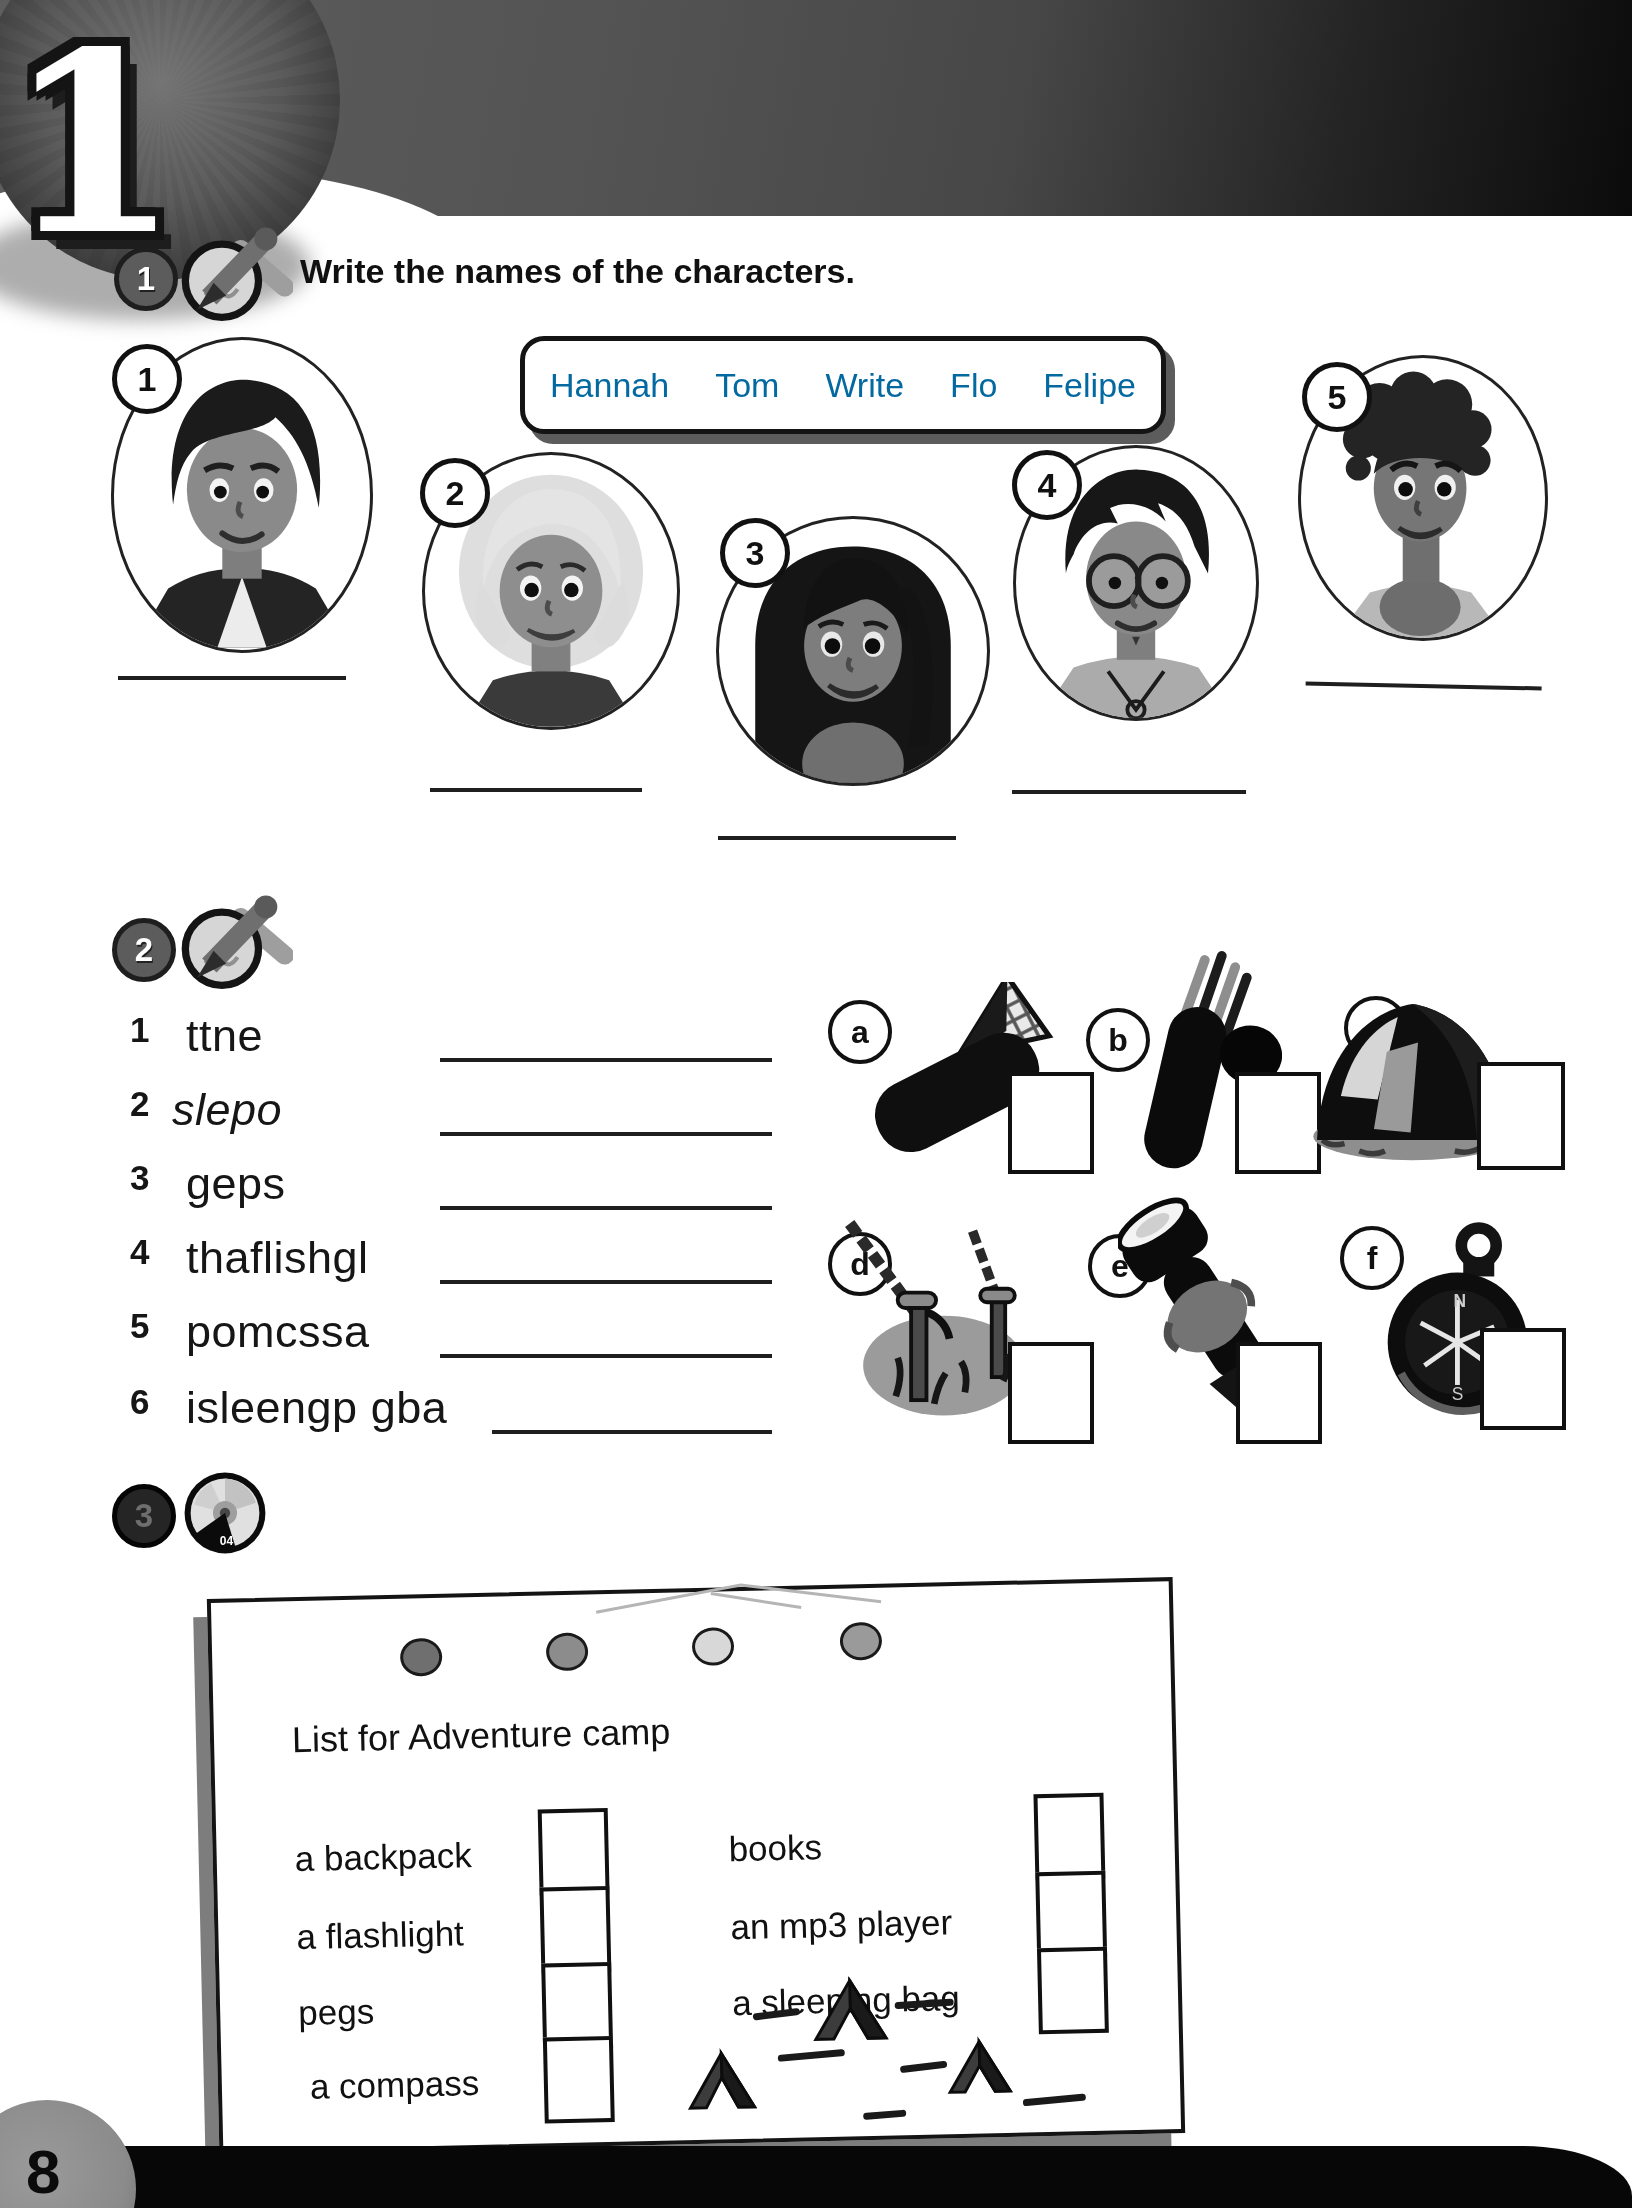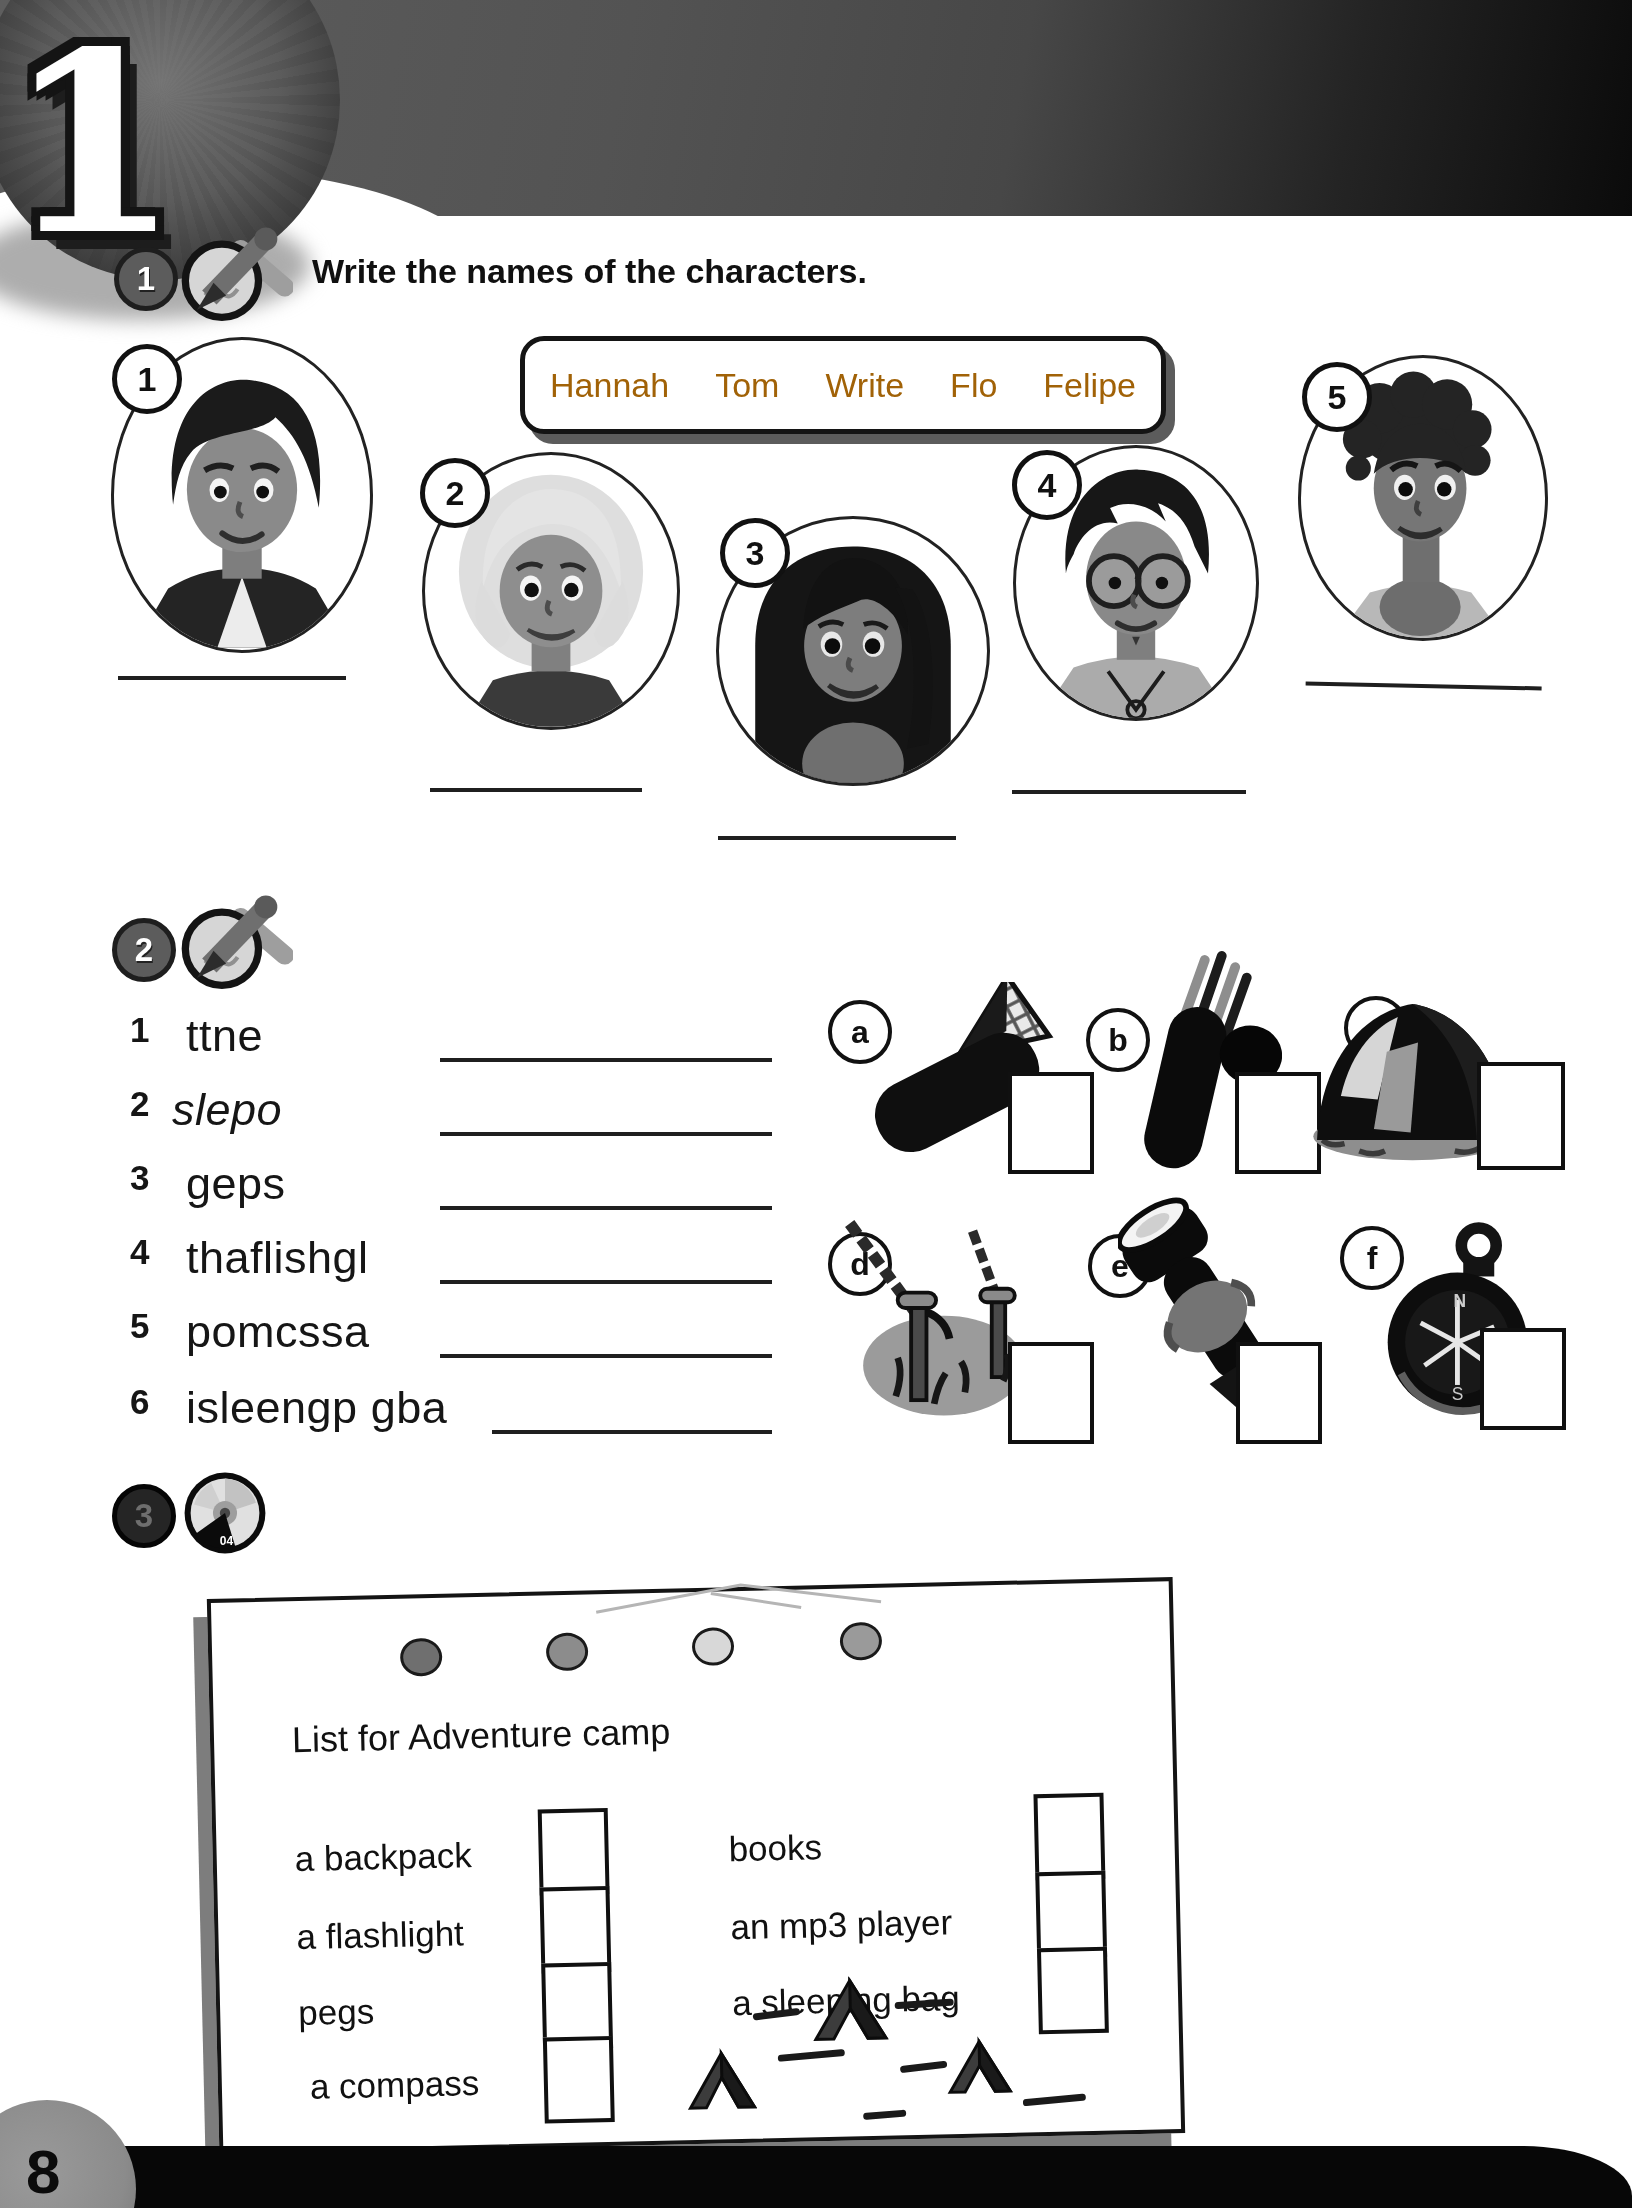--- a/index.html
+++ b/index.html
@@ -35,21 +35,21 @@
   .num-badge{width:60px;height:60px;border-radius:50%;background:#ffffff;border:5px solid #111111;
              display:flex;align-items:center;justify-content:center;font-weight:bold;font-size:34px;color:#111;}
   .letter-badge{width:56px;height:56px;border-radius:50%;background:#ffffff;border:4px solid #111111;
              display:flex;align-items:center;justify-content:center;font-weight:bold;font-size:32px;color:#111;}
   .scr-num{font-weight:bold;font-size:35px;}
   .scr-word{font-size:45px;letter-spacing:.5px;}
 
   
   .wordbox{left:520px;top:336px;width:636px;height:88px;background:#ffffff;border:5px solid #141414;border-radius:24px;
            box-shadow:9px 10px 0 #5c5c5c;display:flex;align-items:center;justify-content:center;gap:46px;}
-  .wordbox span{font-size:34px;color:#a16207;}
+  .wordbox span{font-size:34px;color:#0369a1;}
 
   
   .paper{left:213px;top:1588px;width:958px;height:548px;background:#ffffff;border:4px solid #141414;
          transform:rotate(-1.3deg);box-shadow:-14px 18px 0 #7d7d7d;}
   .paper-title{font-size:36px;color:#111;}
   .paper-label{font-size:35px;color:#111;white-space:nowrap;}
   .hole{border:3px solid #1a1a1a;border-radius:50%;width:36px;height:32px;}
   .pcheck{width:62px;height:78px;}
 
   .bottom-band{left:0;top:2146px;width:1632px;height:62px;background:#070707;border-top-right-radius:110px 50px;}
@@ -74,21 +74,21 @@
   <div class="abs" style="left:178px;top:222px;width:115px;height:105px;">
     <svg width="115" height="105" viewBox="0 0 110 100">
       <path d="M60,26 L102,62" stroke="#9e9e9e" stroke-width="18" stroke-linecap="round"></path>
       <circle cx="42" cy="56" r="35" fill="#d6d6d6" stroke="#141414" stroke-width="7"></circle>
       <path d="M26,70 q9,-11 16,-3 q7,9 15,-3" fill="none" stroke="#909090" stroke-width="4"></path>
       <path d="M30,72 L82,18" stroke="#6f6f6f" stroke-width="19"></path>
       <polygon points="18,84 34,58 46,70" fill="#2c2c2c"></polygon>
       <circle cx="84" cy="16" r="11" fill="#5a5a5a"></circle>
     </svg>
   </div>
-  <div class="abs act-text" style="left:300px;top:252px;margin-left:12px;">Write the names of the characters.</div>
+  <div class="abs act-text" style="left:300px;top:252px;">Write the names of the characters.</div>
 
   <div class="abs wordbox">
     <span>Hannah</span>
     <span>Tom</span>
     <span>Write</span>
     <span>Flo</span>
     <span>Felipe</span>
   </div>
 
   <div class="abs oval" style="left:111px;top:337px;width:256px;height:310px;">

